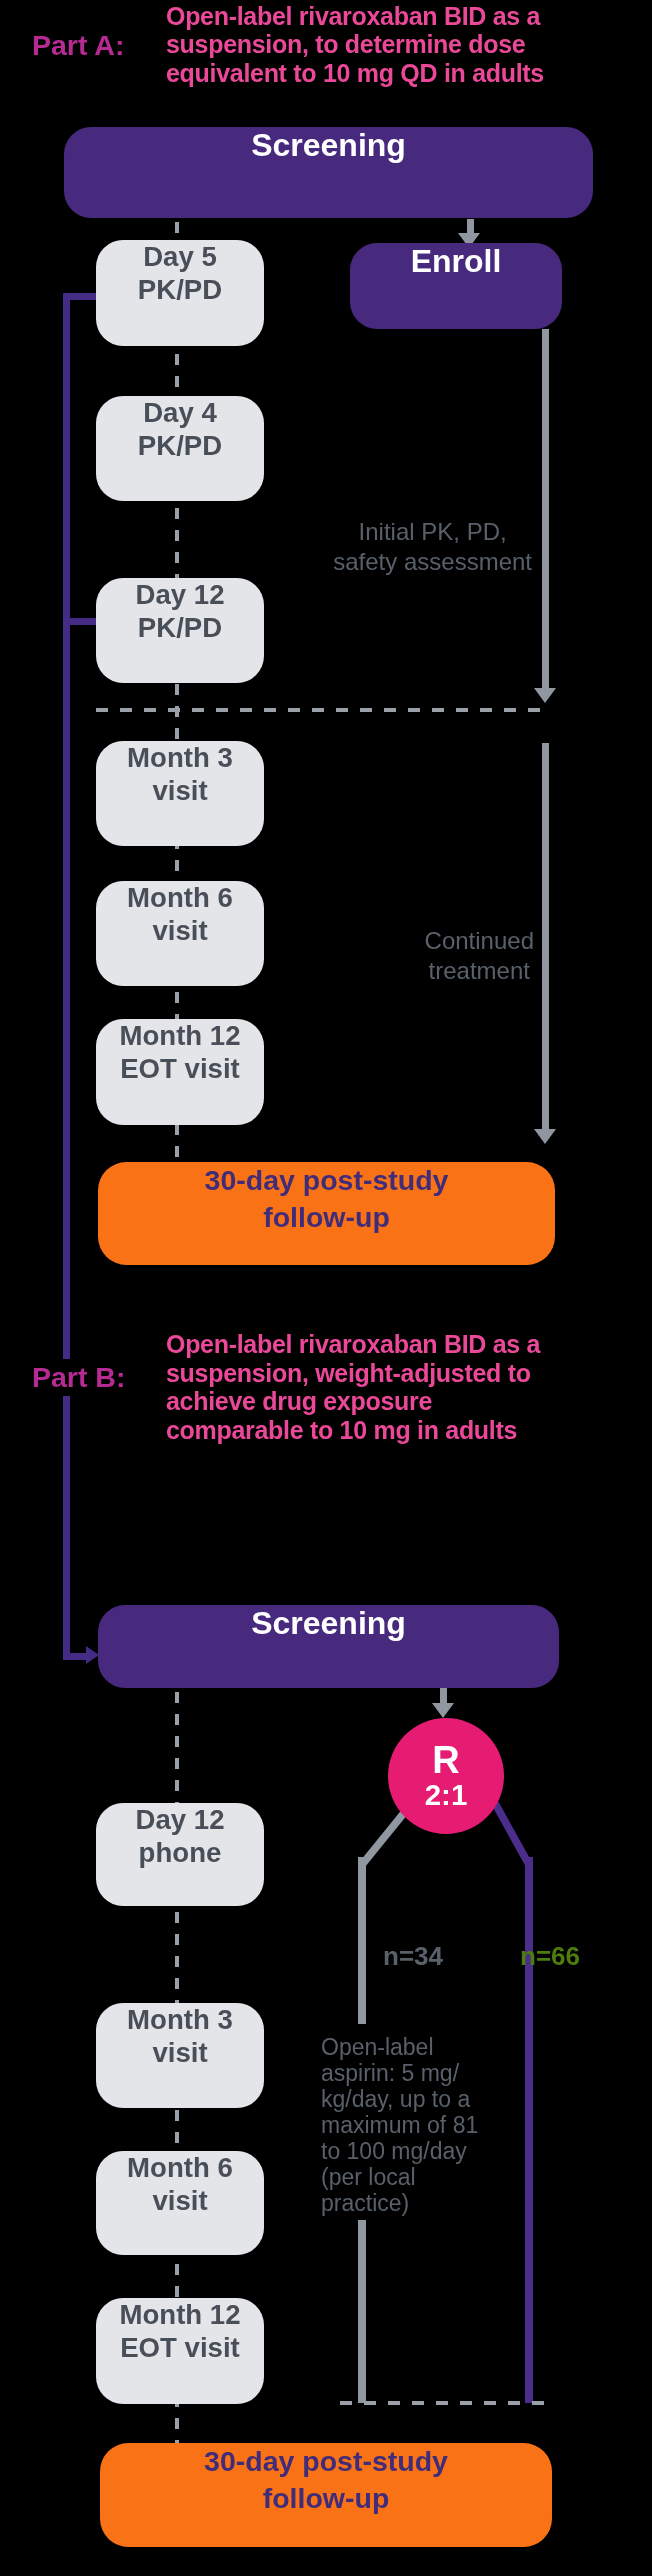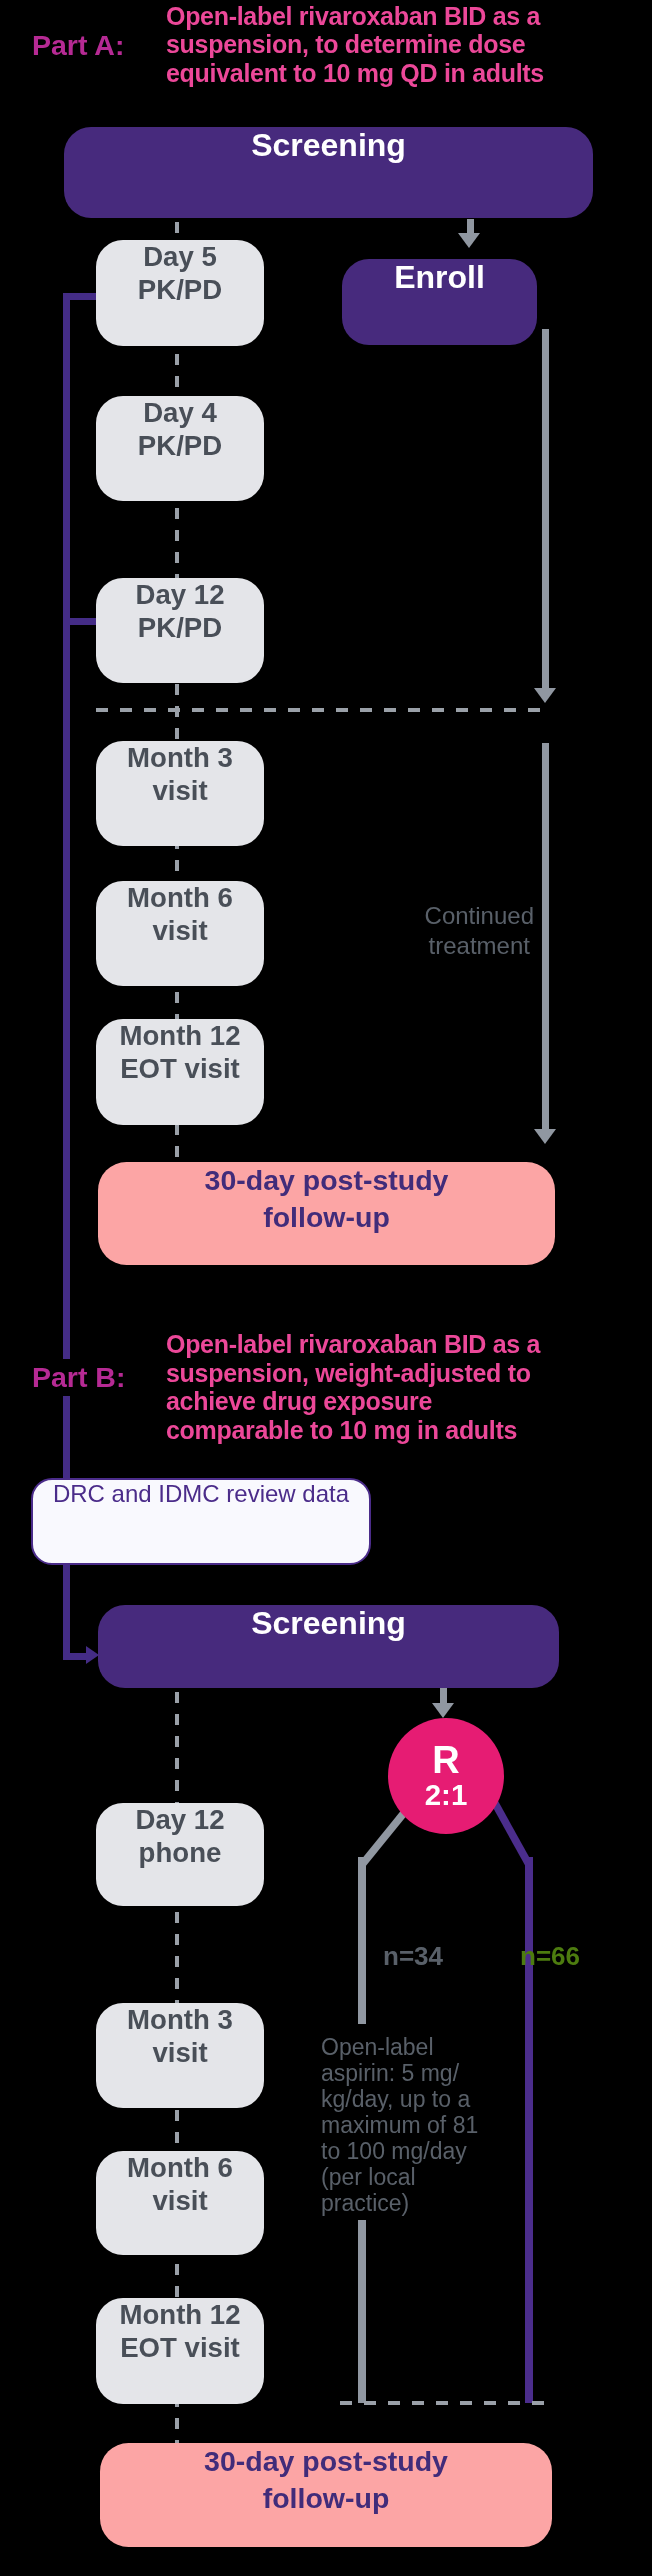--- a/index.html
+++ b/index.html
@@ -11,21 +11,21 @@
   .pre{white-space:pre-line;}
   
   .part-label{font-size:28.5px;font-weight:700;color:#b62a94;z-index:4;}
   .heading{font-size:25px;font-weight:700;color:#ec4899;line-height:28.5px;letter-spacing:-0.3px;z-index:3;}
   .annot{font-size:24px;color:#596069;line-height:29.5px;text-align:center;z-index:3;}
   .n-label{font-size:26px;font-weight:700;z-index:3;}
   
   .box{display:flex;justify-content:center;text-align:center;z-index:2;}
   .box-purple{background:#472a7d;border-radius:27px;color:#fff;font-weight:700;font-size:32px;}
   .box-gray{background:#e4e5e9;border-radius:27px;color:#494f58;font-weight:700;font-size:27.6px;line-height:33px;left:96px;width:168px;}
-  .box-magenta{background:#fca5a5;border-radius:28.5px;color:#412c7a;font-weight:700;font-size:28.5px;line-height:37px;}
+  .box-magenta{background:#f97316;border-radius:28.5px;color:#412c7a;font-weight:700;font-size:28.5px;line-height:37px;}
   .box-drc{background:#f9f9fe;border:2.9px solid #4b2c8a;border-radius:21px;color:#4b2c8a;font-weight:500;font-size:24px;}
   
   .vdash{width:3.8px;background:repeating-linear-gradient(180deg,#9aa0a8 0 11.4px,transparent 11.4px 22px);z-index:1;}
   .hdash{height:3.8px;background:repeating-linear-gradient(90deg,#9aa0a8 0 12.4px,transparent 12.4px 24px);z-index:1;}
   .gline{background:#9097a1;z-index:1;}
   .pline{background:#442c86;z-index:1;}
   .pbranch{background:#4b2d8c;z-index:1;}
   .head-down{width:0;height:0;border-left:11.4px solid transparent;border-right:11.4px solid transparent;border-top:15px solid #9097a1;z-index:1;}
   .head-right{width:0;height:0;border-top:9.5px solid transparent;border-bottom:9.5px solid transparent;border-left:13.3px solid #442c86;z-index:1;}
   
@@ -51,59 +51,58 @@
   <div class="abs pline" style="left:63px;top:293px;width:36px;height:6.7px;"></div>
   <div class="abs pline" style="left:63px;top:618px;width:36px;height:6.7px;"></div>
 
   <div class="abs box box-purple" style="left:64px;top:127px;width:529px;height:91px;">
     <span>Screening</span>
   </div>
 
   <div class="abs gline" style="left:467px;top:219px;width:6.7px;height:16px;"></div>
   <div class="abs head-down" style="left:458px;top:233px;"></div>
 
-  <div class="abs box box-purple" style="left:342px;top:243px;width:195px;height:86px;margin-top:16px;">
+  <div class="abs box box-purple" style="left:350px;top:243px;width:212px;height:86px;">
     <span>Enroll</span>
   </div>
 
   <div class="abs gline" style="left:542px;top:329px;width:6.7px;height:361px;"></div>
   <div class="abs head-down" style="left:534px;top:688px;"></div>
+  <div class="abs annot pre" style="right:120px;top:517px;">Initial PK, PD,
+safety assessment</div>
 
   <div class="abs box box-gray pre" style="top:240px;height:106px;">Day 5
 PK/PD</div>
   <div class="abs box box-gray pre" style="top:396px;height:105px;">Day 4
 PK/PD</div>
   <div class="abs box box-gray pre" style="top:578px;height:105px;">Day 12
 PK/PD</div>
   <div class="abs box box-gray pre" style="top:741px;height:105px;">Month 3
 visit</div>
   <div class="abs box box-gray pre" style="top:881px;height:105px;">Month 6
 visit</div>
   <div class="abs box box-gray pre" style="top:1019px;height:106px;">Month 12
 EOT visit</div>
 
   <div class="abs hdash" style="left:96px;top:708px;width:445px;"></div>
 
   <div class="abs gline" style="left:542px;top:743px;width:6.7px;height:388px;"></div>
   <div class="abs head-down" style="left:534px;top:1129px;"></div>
-  <div class="abs annot pre" style="right:118px;top:901px;">Continued
+  <div class="abs annot pre" style="right:118px;top:926px;">Continued
 treatment</div>
 
   <div class="abs box box-magenta pre" style="left:98px;top:1162px;width:457px;height:103px;">30-day post-study
 follow-up</div>
 
   <div class="abs heading pre" style="left:166px;top:1330px;width:418px;">Open-label rivaroxaban BID as a
 suspension, weight-adjusted to
 achieve drug exposure
 comparable to 10 mg in adults</div>
   <div class="abs part-label" style="left:32px;top:1359px;background:#000;padding:1.9px 3.8px 1.9px 0;">Part B:</div>
 
-  <div class="abs box box-drc" style="left:31px;top:1478px;width:336px;height:83px;">
-    <span>DRC and IDMC review data</span>
-  </div>
 
   <div class="abs pline" style="left:63px;top:1653px;width:25px;height:6.7px;"></div>
   <div class="abs head-right" style="left:86px;top:1646px;"></div>
 
   <div class="abs box box-purple" style="left:98px;top:1605px;width:461px;height:83px;">
     <span>Screening</span>
   </div>
 
   <div class="abs vdash" style="left:175px;top:1692px;height:751px;"></div>
 

